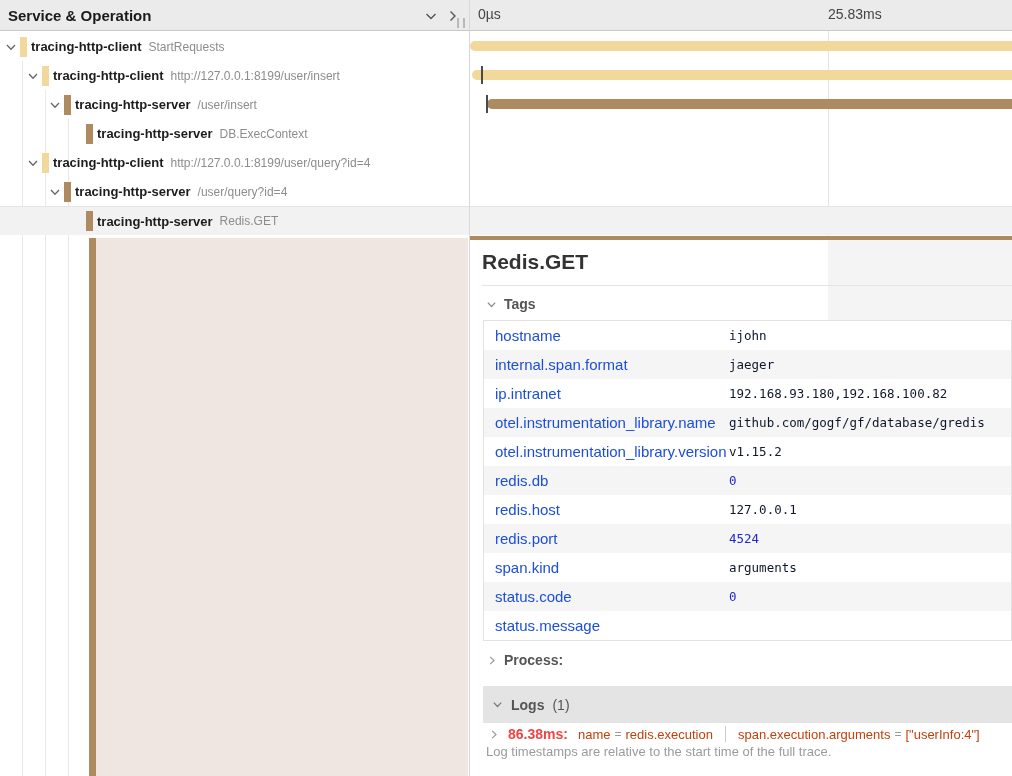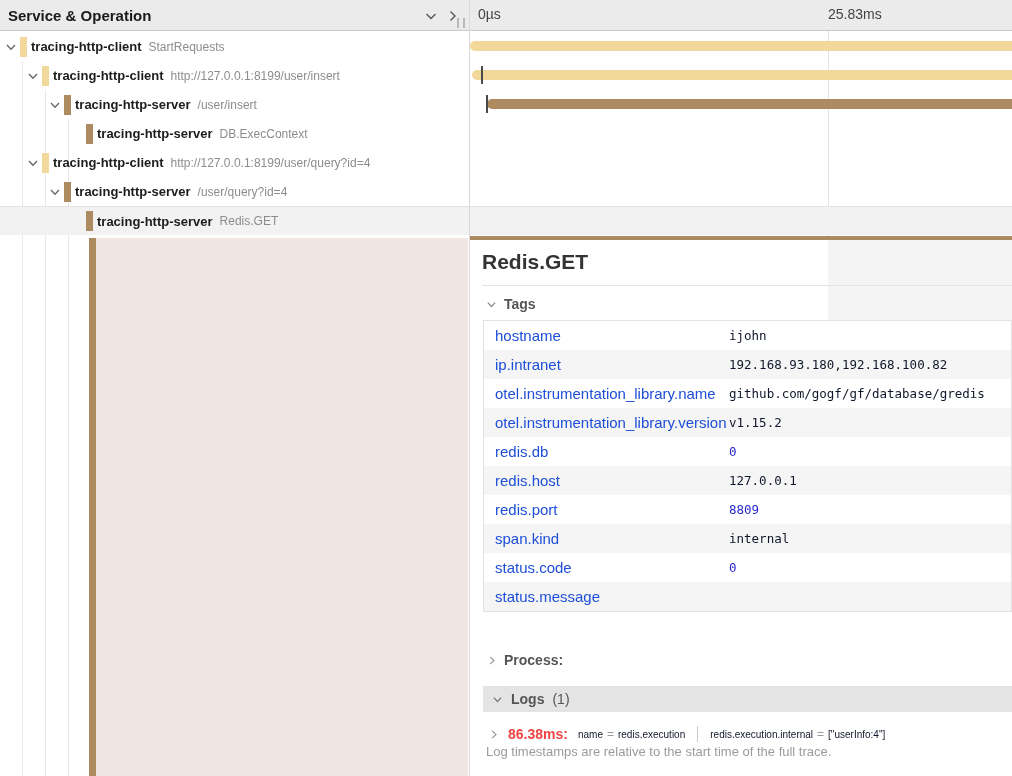--- a/index.html
+++ b/index.html
@@ -55,33 +55,33 @@
   
   .detail { position:absolute; left:470px; top:236px; width:542px; height:540px;
     background:#fff; border-top:4px solid #ae8a61; }
   .detail-gray-patch { position:absolute; left:358px; top:0; width:184px; height:80px; background:#f4f4f4; }
   .detail-title { position:absolute; left:12px; top:10px; font-size:21px; font-weight:700; color:#333; }
   .detail-divider { position:absolute; left:12px; top:45px; width:530px; height:1px; background:#e4e4e4; }
   .section-hdr { position:absolute; display:flex; align-items:center; gap:7px; cursor:pointer; }
   .section-label { font-size:14px; font-weight:700; color:#555; }
   .tags-hdr { left:16px; top:56px; }
   .process-hdr { left:17px; top:412px; }
-  .logs-hdr { left:13px; top:446px; width:529px; height:26px; background:#e4e4e4; padding-left:9px; gap:8px; }
+  .logs-hdr { left:13px; top:446px; width:529px; height:37px; background:#e4e4e4; padding-left:9px; gap:8px; }
   .logs-count { font-size:14px; color:#555; }
   
   .tags-table { position:absolute; left:13px; top:80px; width:529px; border:1px solid #e2e2e2; }
   .tag-row { height:29px; display:flex; align-items:center; position:relative; background:#fff; }
   .tag-row:nth-child(even) { background:#f5f5f5; }
   .tag-key { padding-left:11px; font-size:15px; color:#1d4ed8; }
   .tag-val { position:absolute; left:245px; font-family:"DejaVu Sans Mono", monospace; font-size:12.5px; color:#0f172a; }
   .tag-val.v-num { color:#2626cb; }
   
   .log-entry { position:absolute; left:19px; top:486px; display:flex; align-items:center; cursor:pointer; white-space:nowrap; }
   .log-ts { font-size:14px; font-weight:700; color:#ef4444; margin:0 10px 0 9px; }
-  .log-k, .log-v { font-size:10px; color:#0f172a; }
+  .log-k, .log-v { font-size:13px; color:#c2410c; }
   .log-eq { font-size:12px; color:#9a9a9a; margin:0 4px; }
   .log-sep { width:1px; height:16px; background:#ccc; margin:0 12px; }
   .logs-footer { position:absolute; left:16px; top:504px; font-size:13px; color:#9b9b9b; }
   .chev { display:block; }
 </style>
 </head>
 <body>
 
 <div class="app">
 
@@ -206,20 +206,24 @@
         </svg>
       <span class="section-label">Tags</span>
     </div>
 
     <div class="tags-table">
       <div class="tag-row">
         <span class="tag-key">hostname</span>
         <span class="tag-val">ijohn</span>
       </div>
       <div class="tag-row">
+        <span class="tag-key">internal.span.format</span>
+        <span class="tag-val">jaeger</span>
+      </div>
+      <div class="tag-row">
         <span class="tag-key">ip.intranet</span>
         <span class="tag-val">192.168.93.180,192.168.100.82</span>
       </div>
       <div class="tag-row">
         <span class="tag-key">otel.instrumentation_library.name</span>
         <span class="tag-val">github.com/gogf/gf/database/gredis</span>
       </div>
       <div class="tag-row">
         <span class="tag-key">otel.instrumentation_library.version</span>
         <span class="tag-val">v1.15.2</span>
@@ -227,25 +231,25 @@
       <div class="tag-row">
         <span class="tag-key">redis.db</span>
         <span class="tag-val v-num">0</span>
       </div>
       <div class="tag-row">
         <span class="tag-key">redis.host</span>
         <span class="tag-val">127.0.0.1</span>
       </div>
       <div class="tag-row">
         <span class="tag-key">redis.port</span>
-        <span class="tag-val v-num">8809</span>
+        <span class="tag-val v-num">4524</span>
       </div>
       <div class="tag-row">
         <span class="tag-key">span.kind</span>
-        <span class="tag-val">internal</span>
+        <span class="tag-val">arguments</span>
       </div>
       <div class="tag-row">
         <span class="tag-key">status.code</span>
         <span class="tag-val v-num">0</span>
       </div>
       <div class="tag-row">
         <span class="tag-key">status.message</span>
         <span class="tag-val"></span>
       </div>
     </div>
@@ -267,21 +271,21 @@
 
     <div class="log-entry">
       <svg class="chev" width="10" height="11" viewBox="0 0 10 12">
           <path d="M3 2 L7.2 6 L3 10" stroke="#999" stroke-width="1.3" fill="none"></path>
         </svg>
       <span class="log-ts">86.38ms:</span>
       <span class="log-k">name</span>
       <span class="log-eq">=</span>
       <span class="log-v">redis.execution</span>
       <span class="log-sep"></span>
-      <span class="log-k">redis.execution.internal</span>
+      <span class="log-k">span.execution.arguments</span>
       <span class="log-eq">=</span>
       <span class="log-v">["userInfo:4"]</span>
     </div>
 
     <div class="logs-footer">Log timestamps are relative to the start time of the full trace.</div>
   </div>
 
 </div>
 
 </body></html>

